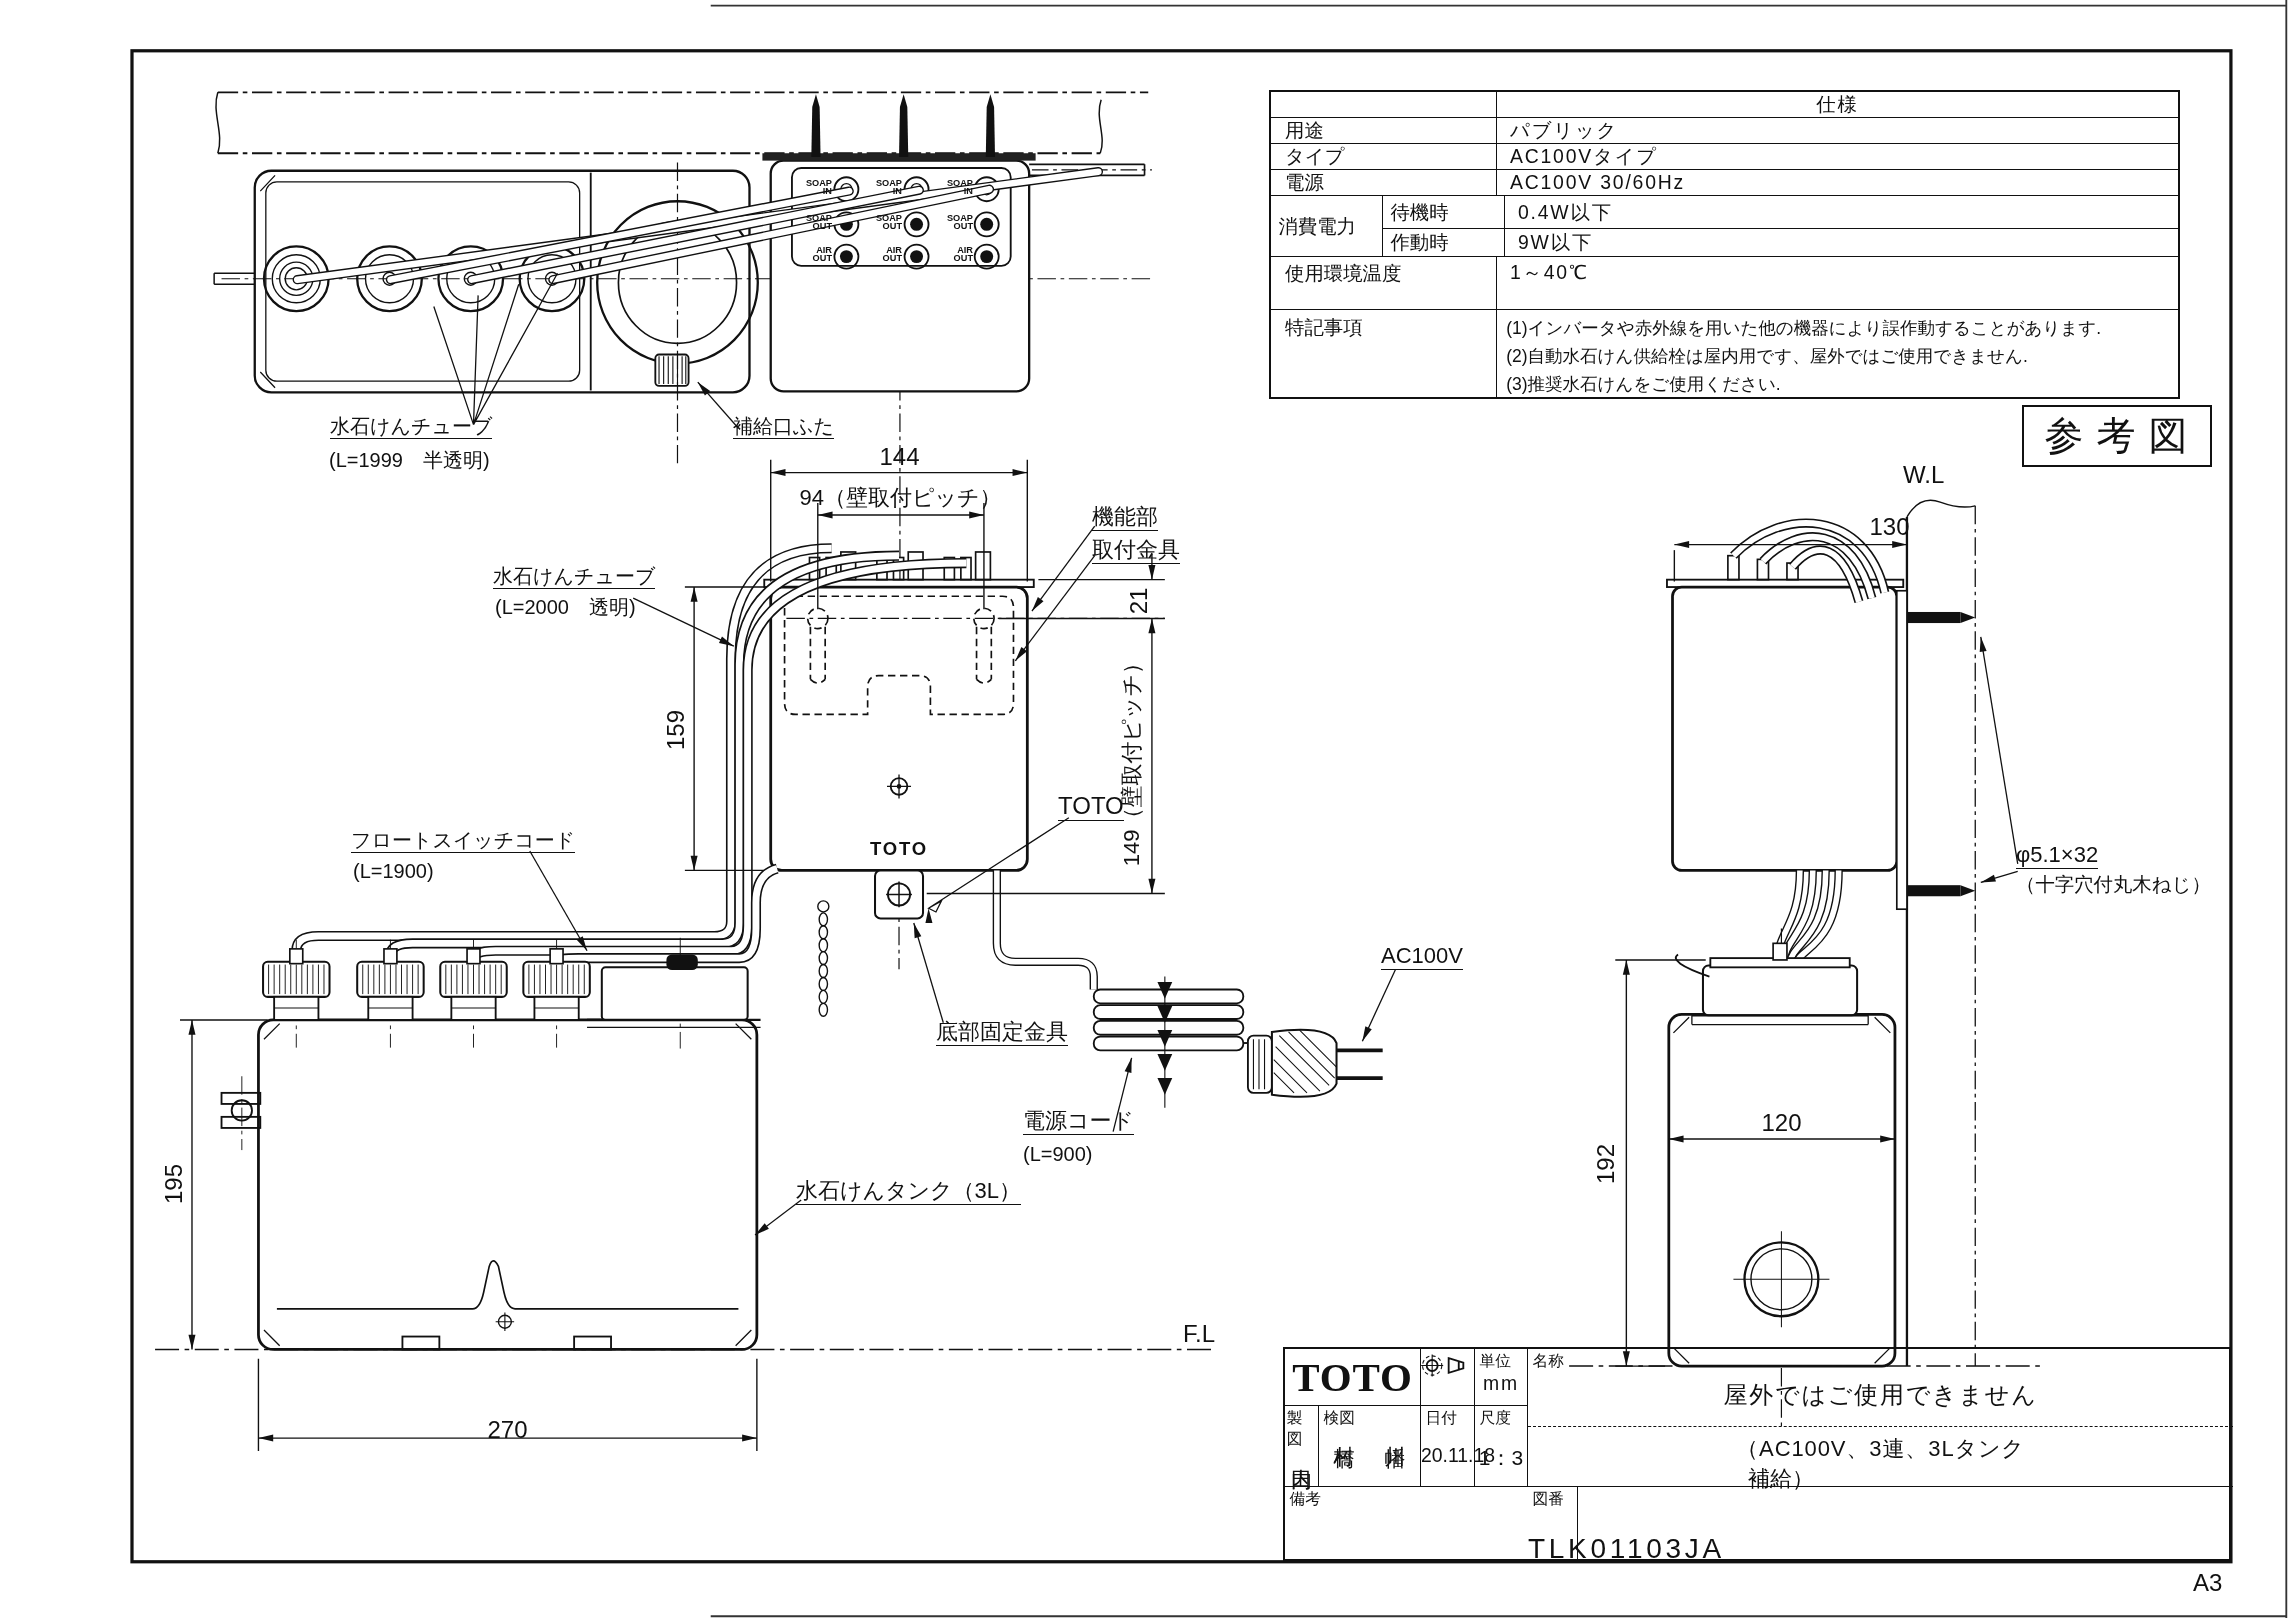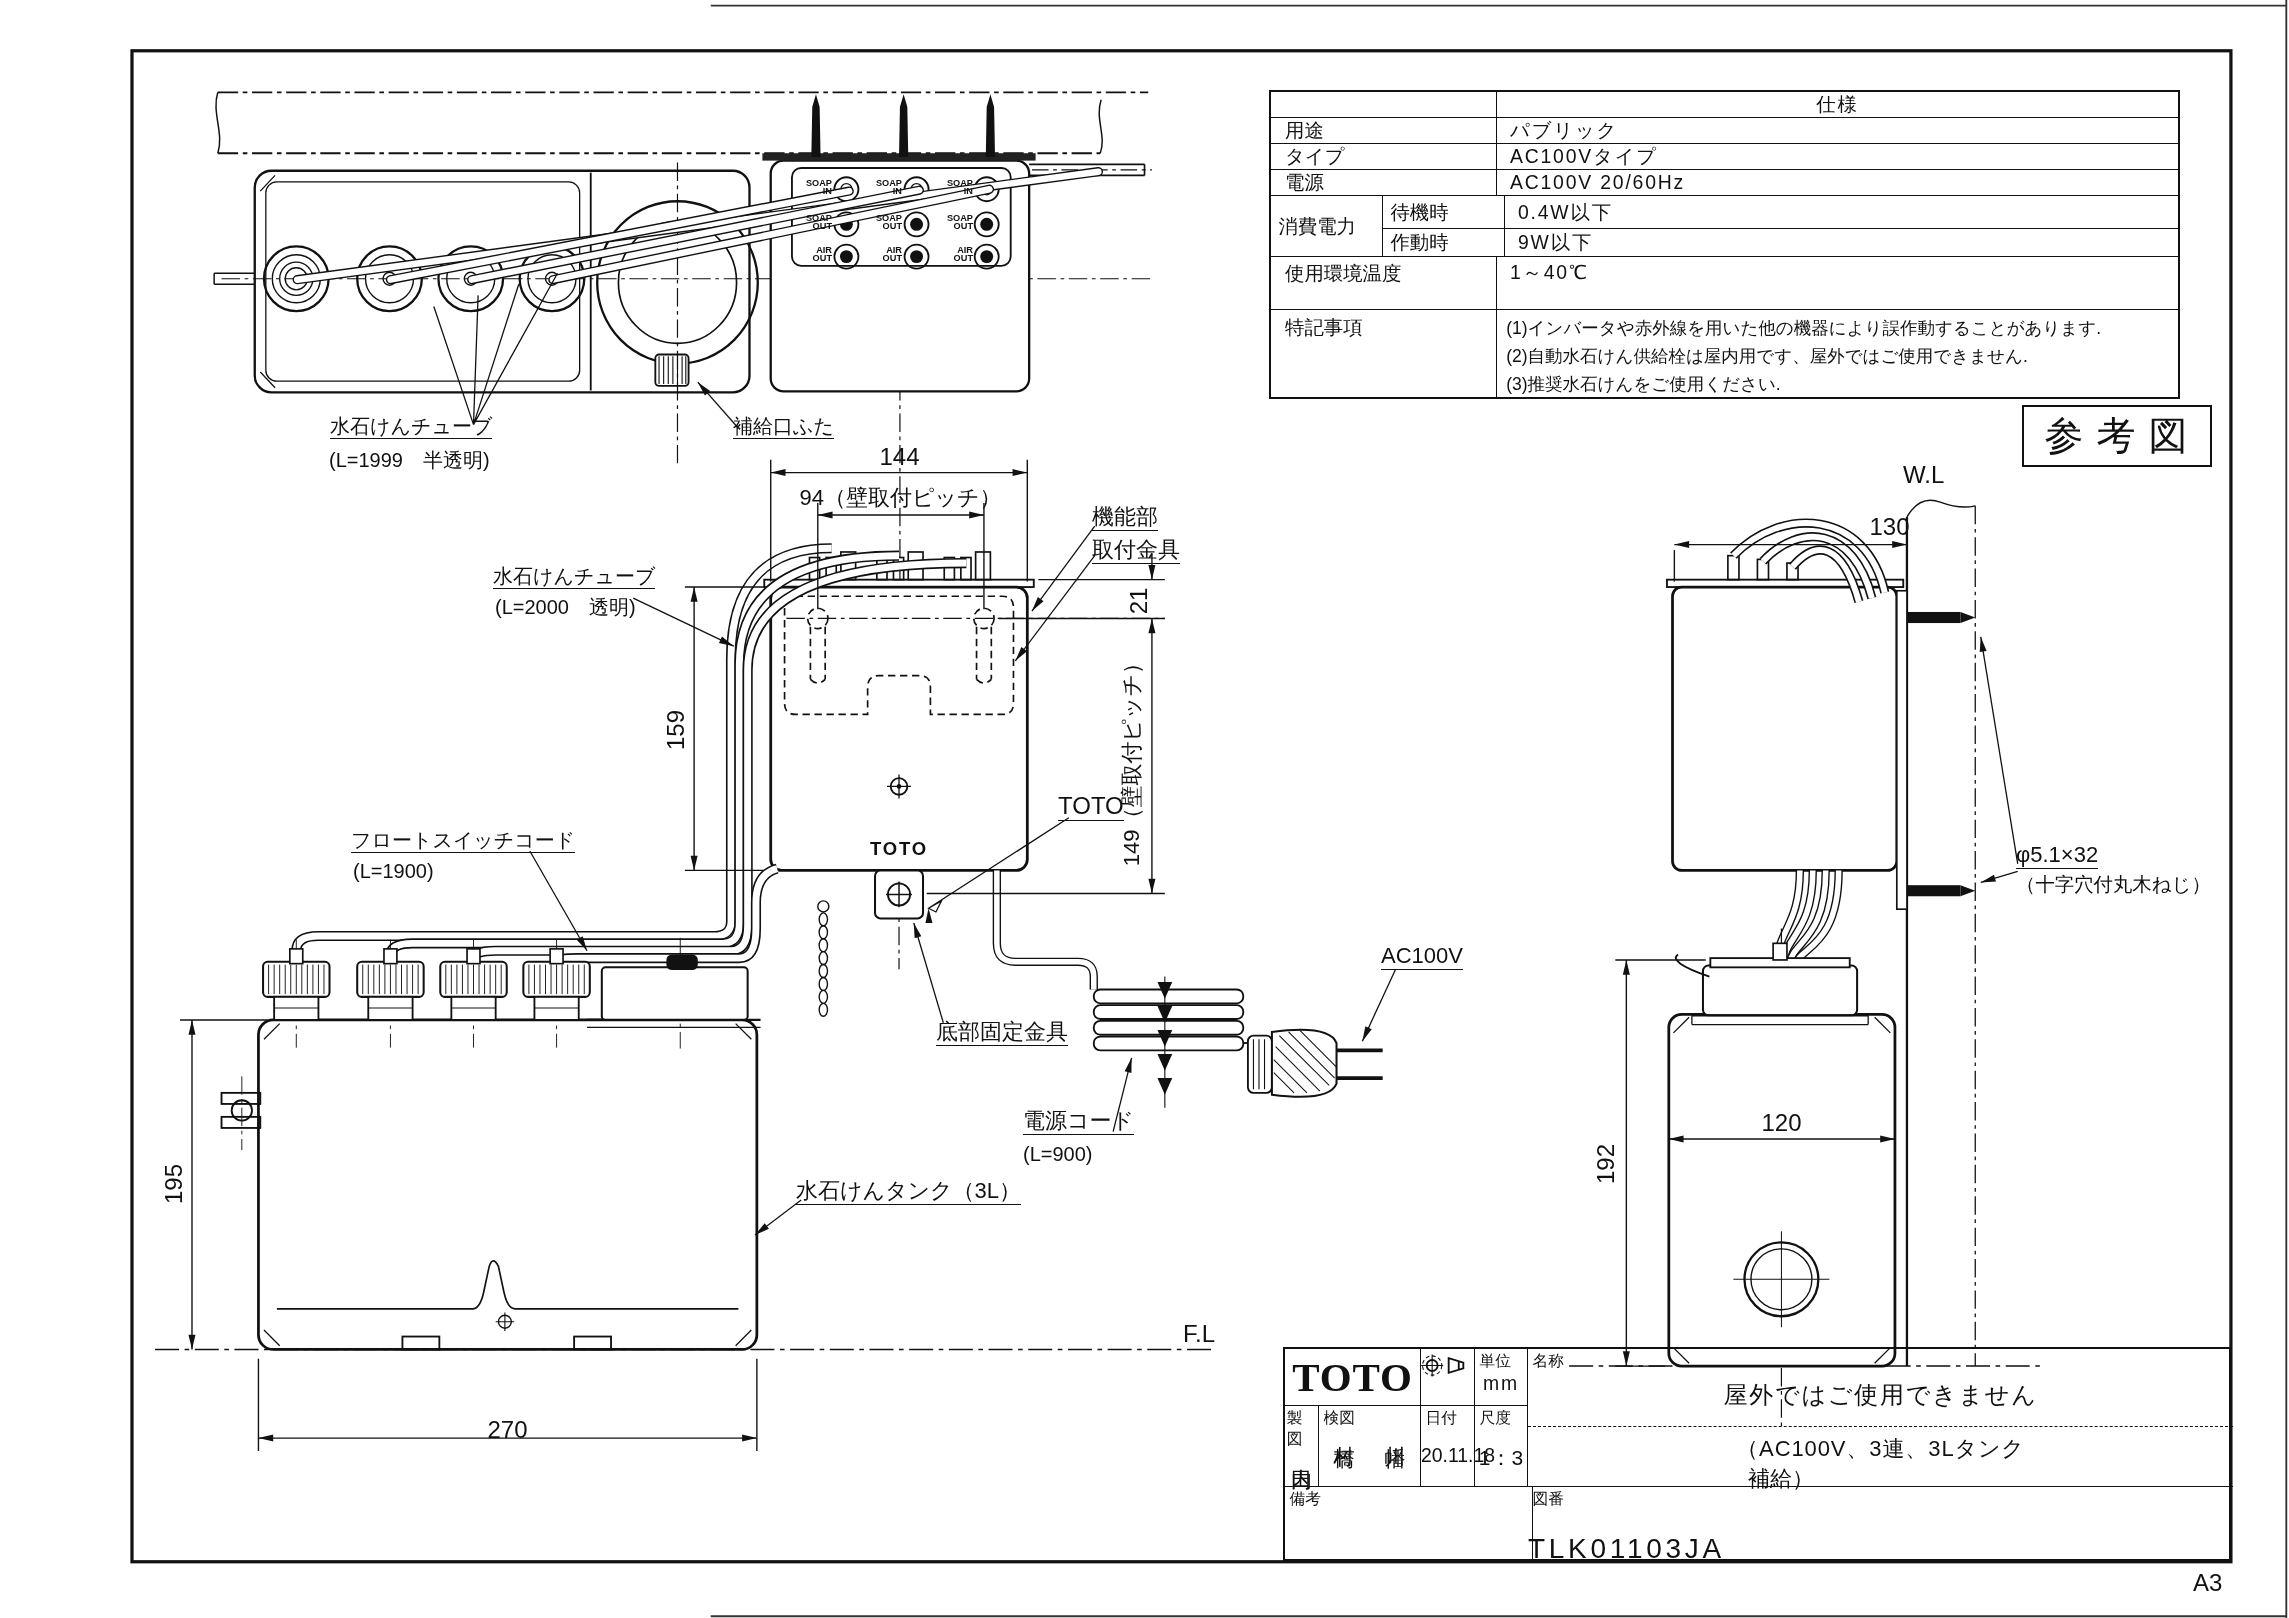--- a/index.html
+++ b/index.html
@@ -440,21 +440,21 @@
   <div class="r" style="height:26px">
     <div class="lc">用途</div>
     <div class="vc">パブリック</div>
   </div>
   <div class="r" style="height:26px">
     <div class="lc">タイプ</div>
     <div class="vc">AC100Vタイプ</div>
   </div>
   <div class="r" style="height:26px">
     <div class="lc">電源</div>
-    <div class="vc">AC100V 20/60Hz</div>
+    <div class="vc">AC100V 30/60Hz</div>
   </div>
   <div class="r" style="height:61px">
     <div style="width:112px;border-right:1.8px solid #111;display:flex;align-items:center;padding-left:7.4px">消費電力</div>
     <div style="width:122px;border-right:1.8px solid #111;display:flex;flex-direction:column">
       <div style="height:35px;border-bottom:1.8px solid #111;display:flex;align-items:center;padding-left:7.4px">待機時</div>
       <div style="flex:1;display:flex;align-items:center;padding-left:7.4px">作動時</div>
     </div>
     <div style="flex:1;display:flex;flex-direction:column">
       <div style="height:35px;border-bottom:1.8px solid #111;display:flex;align-items:center;padding-left:13px;letter-spacing:1.8px">0.4W以下</div>
       <div style="flex:1;display:flex;align-items:center;padding-left:13px;letter-spacing:1.8px">9W以下</div>
@@ -517,21 +517,21 @@
   </div>
   <div class="cell" style="left:136px;top:57px;width:54px;height:81px">
     <div class="lab">日付</div>
     <div style="text-align:center;font-size:19.4px;margin-top:14.8px">20.11.18</div>
   </div>
   <div class="cell" style="left:190px;top:57px;width:53px;height:81px">
     <div class="lab">尺度</div>
     <div style="text-align:center;font-size:21px;margin-top:14.8px">1：3</div>
   </div>
 
-  <div class="cell" style="left:0;top:138px;width:248px;height:76px;border-bottom:none">
+  <div class="cell" style="left:0;top:138px;width:293px;height:76px;border-bottom:none">
     <div class="lab">備考</div>
   </div>
   <div class="cell" style="left:243px;top:138px;width:705px;height:76px;border-right:none;border-bottom:none">
     <div class="lab">図番</div>
     <div style="text-align:left;font-size:28px;letter-spacing:3.7px;margin-top:23px">TLK01103JA</div>
   </div>
 </div>
 
 <div class="t" style="left:2193px;top:1569px;font-size:24px">A3</div>
 

